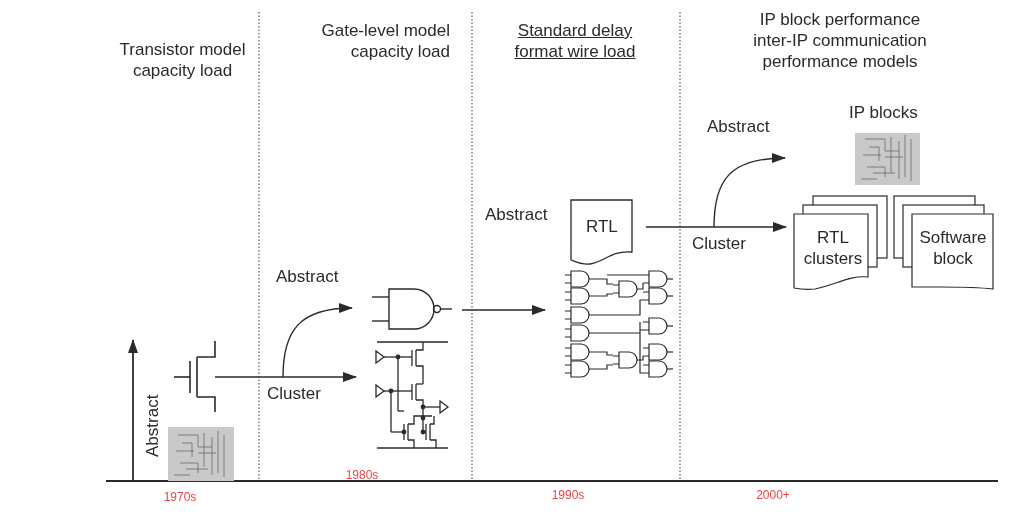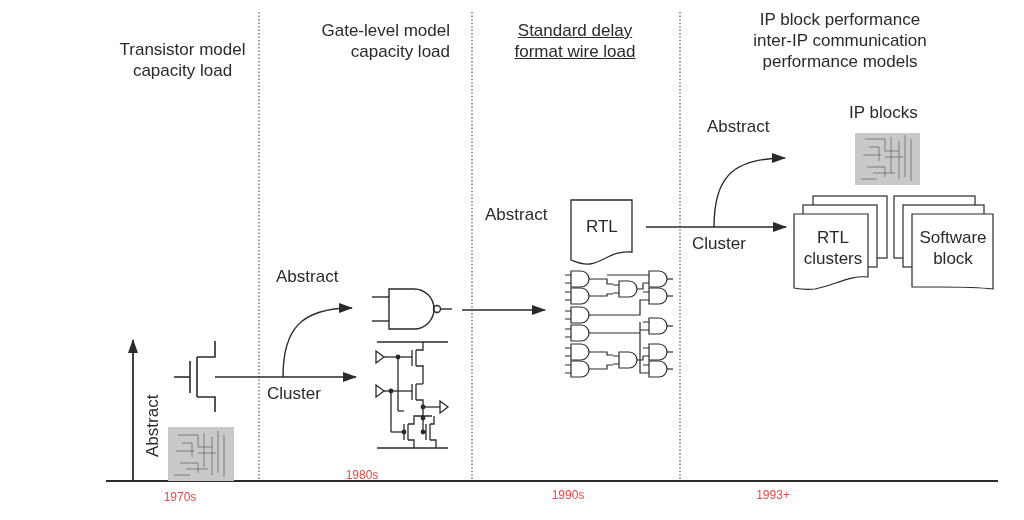--- a/index.html
+++ b/index.html
@@ -165,21 +165,21 @@
 capacity load</div>
 <div class="hdr" style="left:490px; top:20px; width:170px;text-decoration:underline;">Standard delay
 format wire load</div>
 <div class="hdr" style="left:740px; top:9px; width:200px;text-align:center;">IP block performance
 inter-IP communication
 performance models</div>
 
 <div class="era" style="left:140px; top:490px; width:80px;">1970s</div>
 <div class="era" style="left:322px; top:468px; width:80px;">1980s</div>
 <div class="era" style="left:528px; top:488px; width:80px;">1990s</div>
-<div class="era" style="left:733px; top:488px; width:80px;">1993+</div>
+<div class="era" style="left:733px; top:488px; width:80px;">2000+</div>
 
 <div class="vert" style="left:143px; top:457px;">Abstract</div>
 <div class="lbl" style="left:276px; top:266px;">Abstract</div>
 <div class="lbl" style="left:267px; top:383px;">Cluster</div>
 <div class="lbl" style="left:485px; top:204px;">Abstract</div>
 <div class="lbl" style="left:586px; top:216px;">RTL</div>
 <div class="lbl" style="left:707px; top:116px;">Abstract</div>
 <div class="lbl" style="left:692px; top:233px;">Cluster</div>
 <div class="lbl" style="left:849px; top:102px;">IP blocks</div>
 <div class="hdr" style="left:800px; top:227px; width:66px;">RTL

